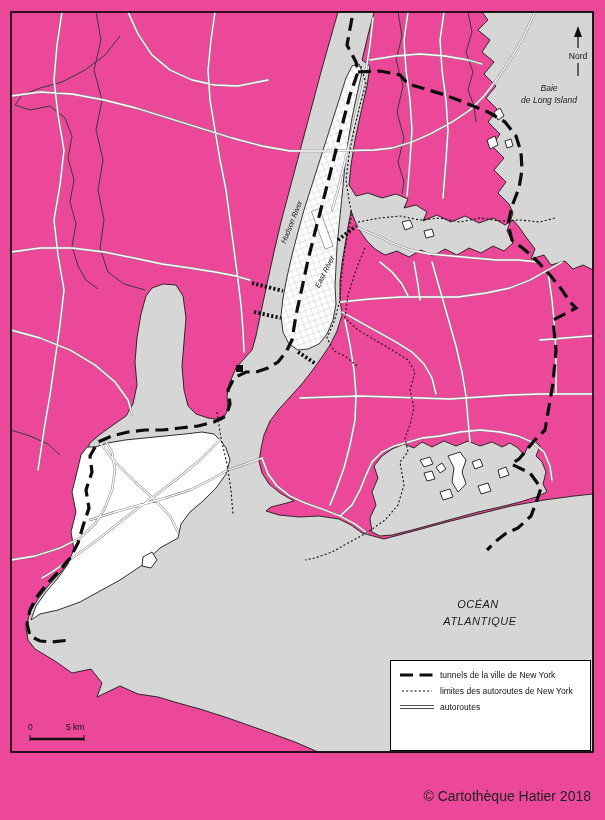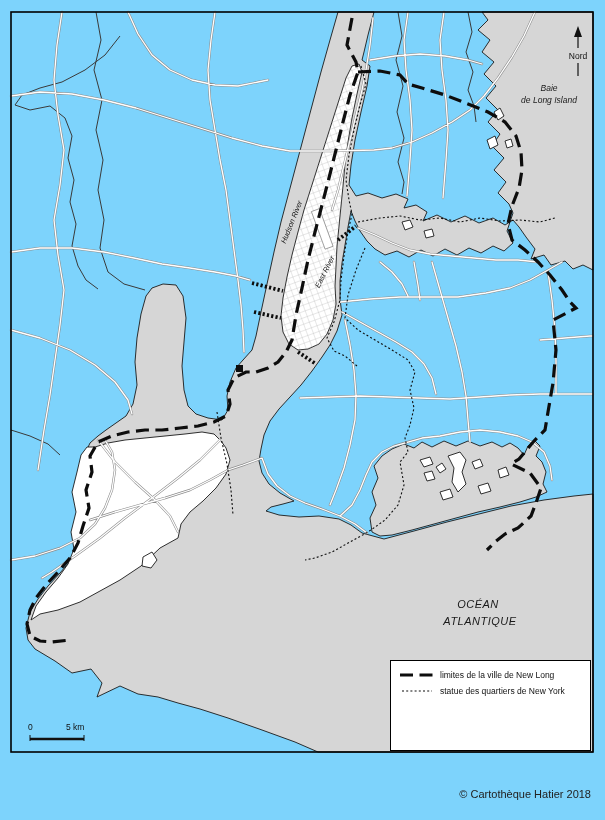--- a/index.html
+++ b/index.html
@@ -1,16 +1,16 @@
 <!DOCTYPE html>
 <html><head>
 <meta charset="utf-8">
 <style>
   html,body{margin:0;padding:0;background:#ffffff;}
-  .page{position:relative;width:605px;height:820px;background:#7dd3fc;overflow:hidden;
+  .page{position:relative;width:605px;height:820px;background:#ec4899;overflow:hidden;
         font-family:"Liberation Sans", sans-serif;}
   .map-svg{position:absolute;left:0;top:0;}
 
   
   .water{fill:#d6d6d6;stroke:#1a1a1a;stroke-width:0.9;stroke-linejoin:round;}
   .island{fill:#ffffff;stroke:#1a1a1a;stroke-width:0.9;stroke-linejoin:round;}
   .frame{fill:none;stroke:#000000;stroke-width:1.6;}
 
   
   .road-casing{fill:none;stroke:#8c8c8c;stroke-width:2.4;stroke-linejoin:round;stroke-linecap:round;}
@@ -30,21 +30,21 @@
   .lbl-river{font-size:7.5px;}
   .lbl-nord{font-size:8.5px;fill:#111;}
   .lbl-scale{font-size:8.5px;fill:#111;}
 
   .legend{position:absolute;left:390px;top:660px;width:201px;height:91px;background:#ffffff;
           border:1px solid #000;box-sizing:border-box;padding:6px 0 0 6px;}
   .legend-row{display:flex;align-items:center;height:16px;}
   .legend-sym{width:40px;flex:0 0 40px;display:flex;justify-content:center;}
   .legend-label{font-size:8.5px;color:#111;padding-left:3px;white-space:nowrap;}
 
-  .copyright{position:absolute;right:14px;top:788px;font-size:11px;color:#222;margin-left:32px;}
+  .copyright{position:absolute;right:14px;top:788px;font-size:14px;color:#222;margin-left:32px;}
 </style>
 </head>
 <body>
 
 <div class="page">
 
 <svg class="map-svg" width="605" height="820" viewBox="0 0 605 820">
   <defs>
     <pattern id="mgrid" width="6" height="6" patternUnits="userSpaceOnUse" patternTransform="rotate(-20)">
       <path d="M0,0 H6 M0,0 V6" stroke="#a8a8a8" stroke-width="0.55" fill="none"></path>
@@ -206,27 +206,36 @@
   </g>
 </svg>
 
 <div class="legend">
   <div class="legend-row">
     <span class="legend-sym">
       <svg width="38" height="10">
             <line x1="2" y1="5" x2="36" y2="5" stroke="#0d0d0d" stroke-width="3.2" stroke-dasharray="13 6.5"></line>
           </svg>
     </span>
-    <span class="legend-label">limites de la ville de New Long</span>
+    <span class="legend-label">tunnels de la ville de New York</span>
   </div>
   <div class="legend-row">
     <span class="legend-sym">
       <svg width="38" height="10">
             <line x1="4" y1="5" x2="34" y2="5" stroke="#0d0d0d" stroke-width="1.2" stroke-dasharray="2 2.2"></line>
           </svg>
     </span>
-    <span class="legend-label">statue des quartiers de New York</span>
+    <span class="legend-label">limites des autoroutes de New York</span>
+  </div>
+  <div class="legend-row">
+    <span class="legend-sym">
+      <svg width="38" height="10">
+            <line x1="2" y1="3.5" x2="36" y2="3.5" stroke="#555" stroke-width="1"></line>
+            <line x1="2" y1="6.5" x2="36" y2="6.5" stroke="#555" stroke-width="1"></line>
+          </svg>
+    </span>
+    <span class="legend-label">autoroutes</span>
   </div>
 </div>
 
 <div class="copyright">© Cartothèque Hatier 2018</div>
 
 </div>
 
 </body></html>

